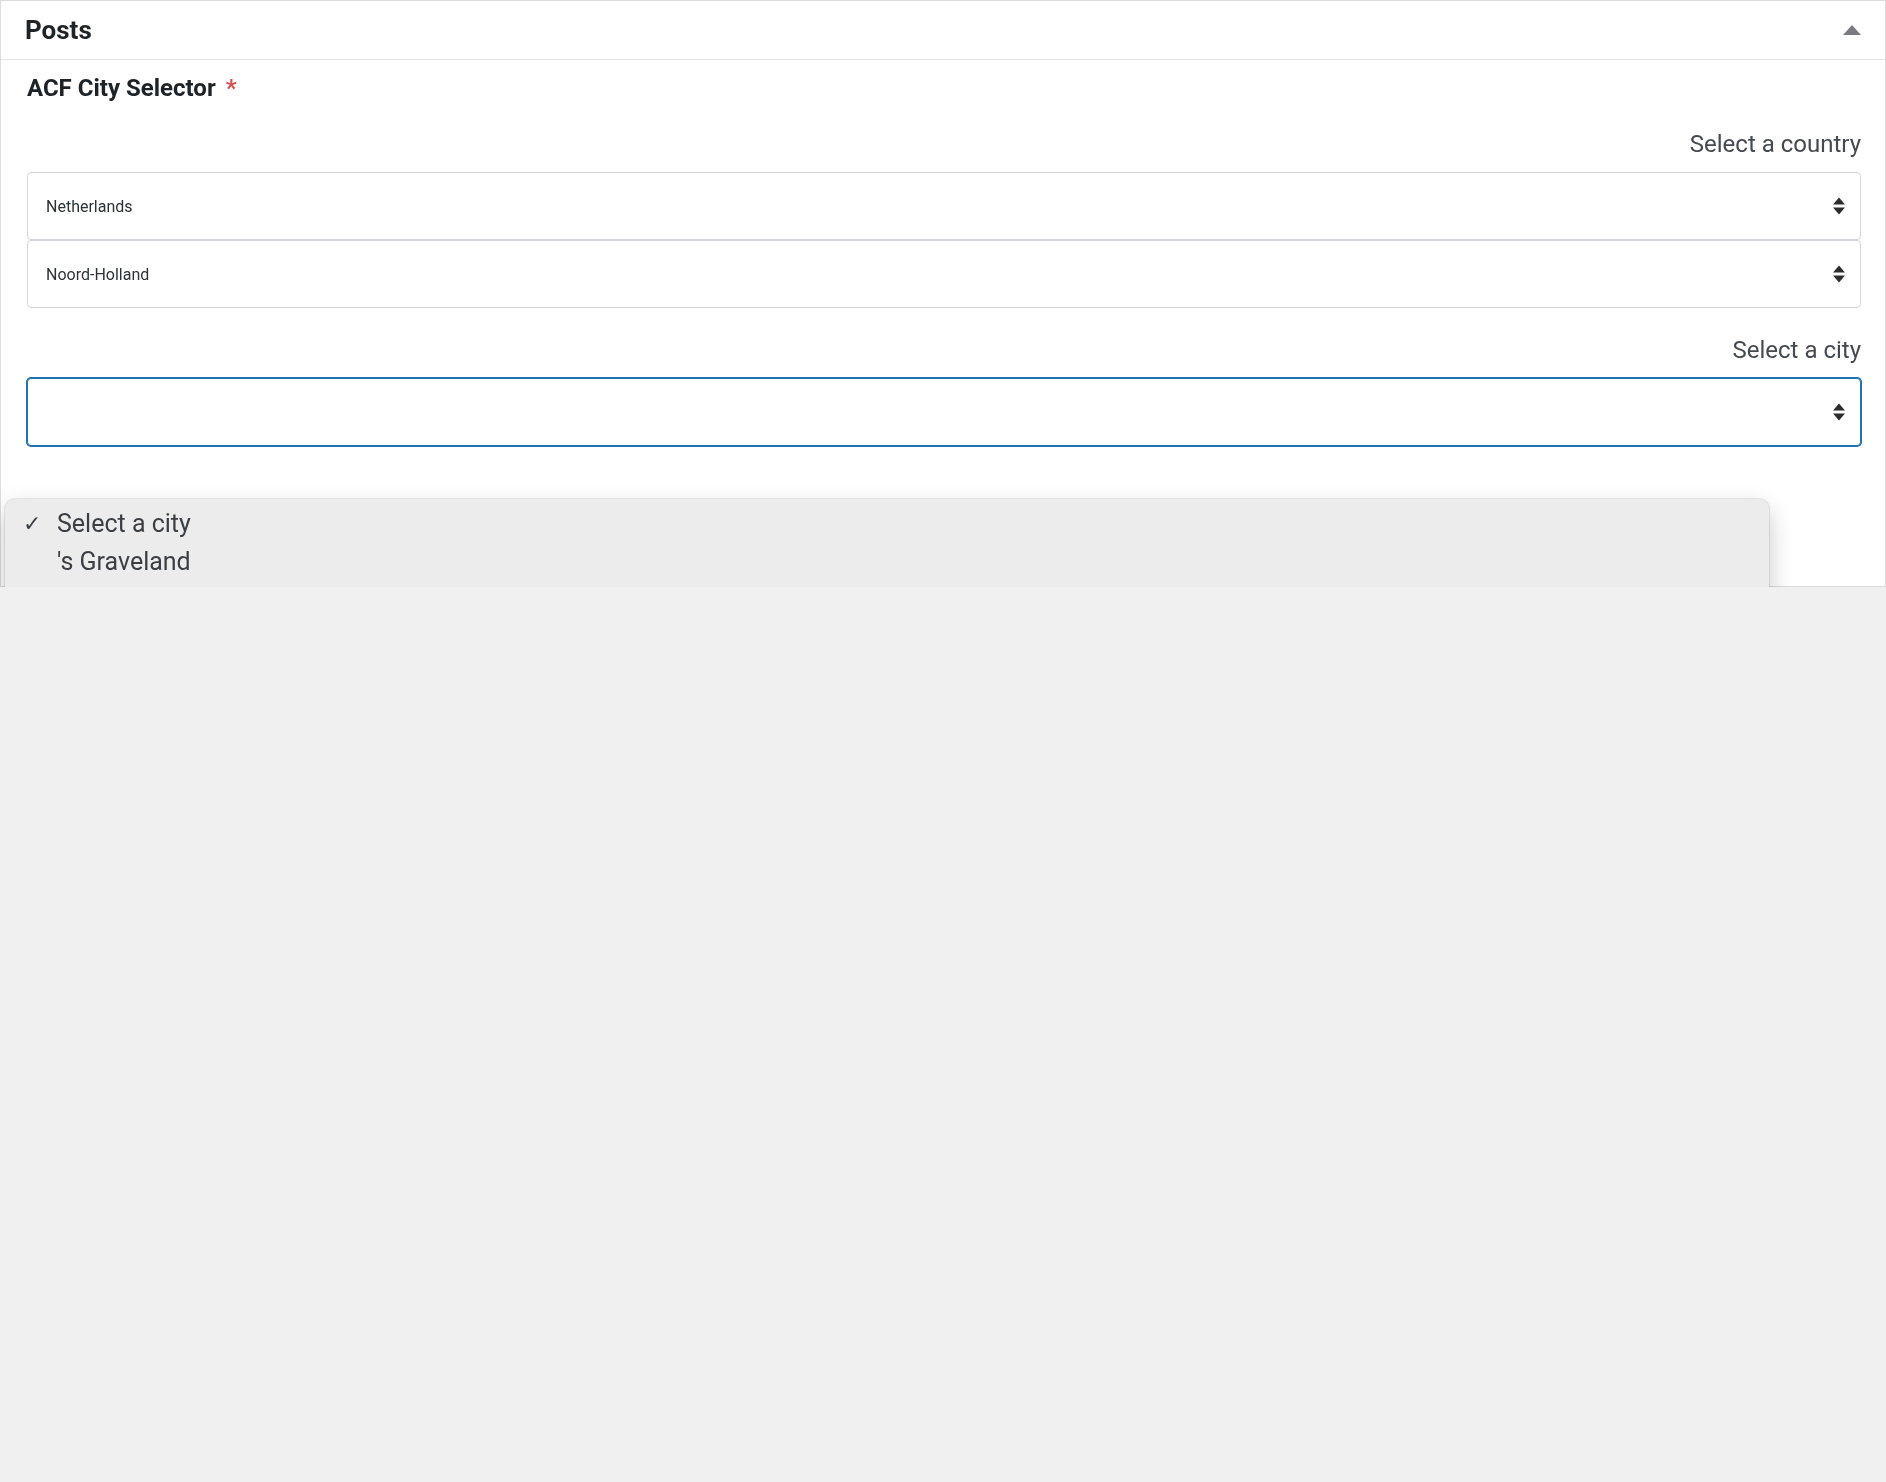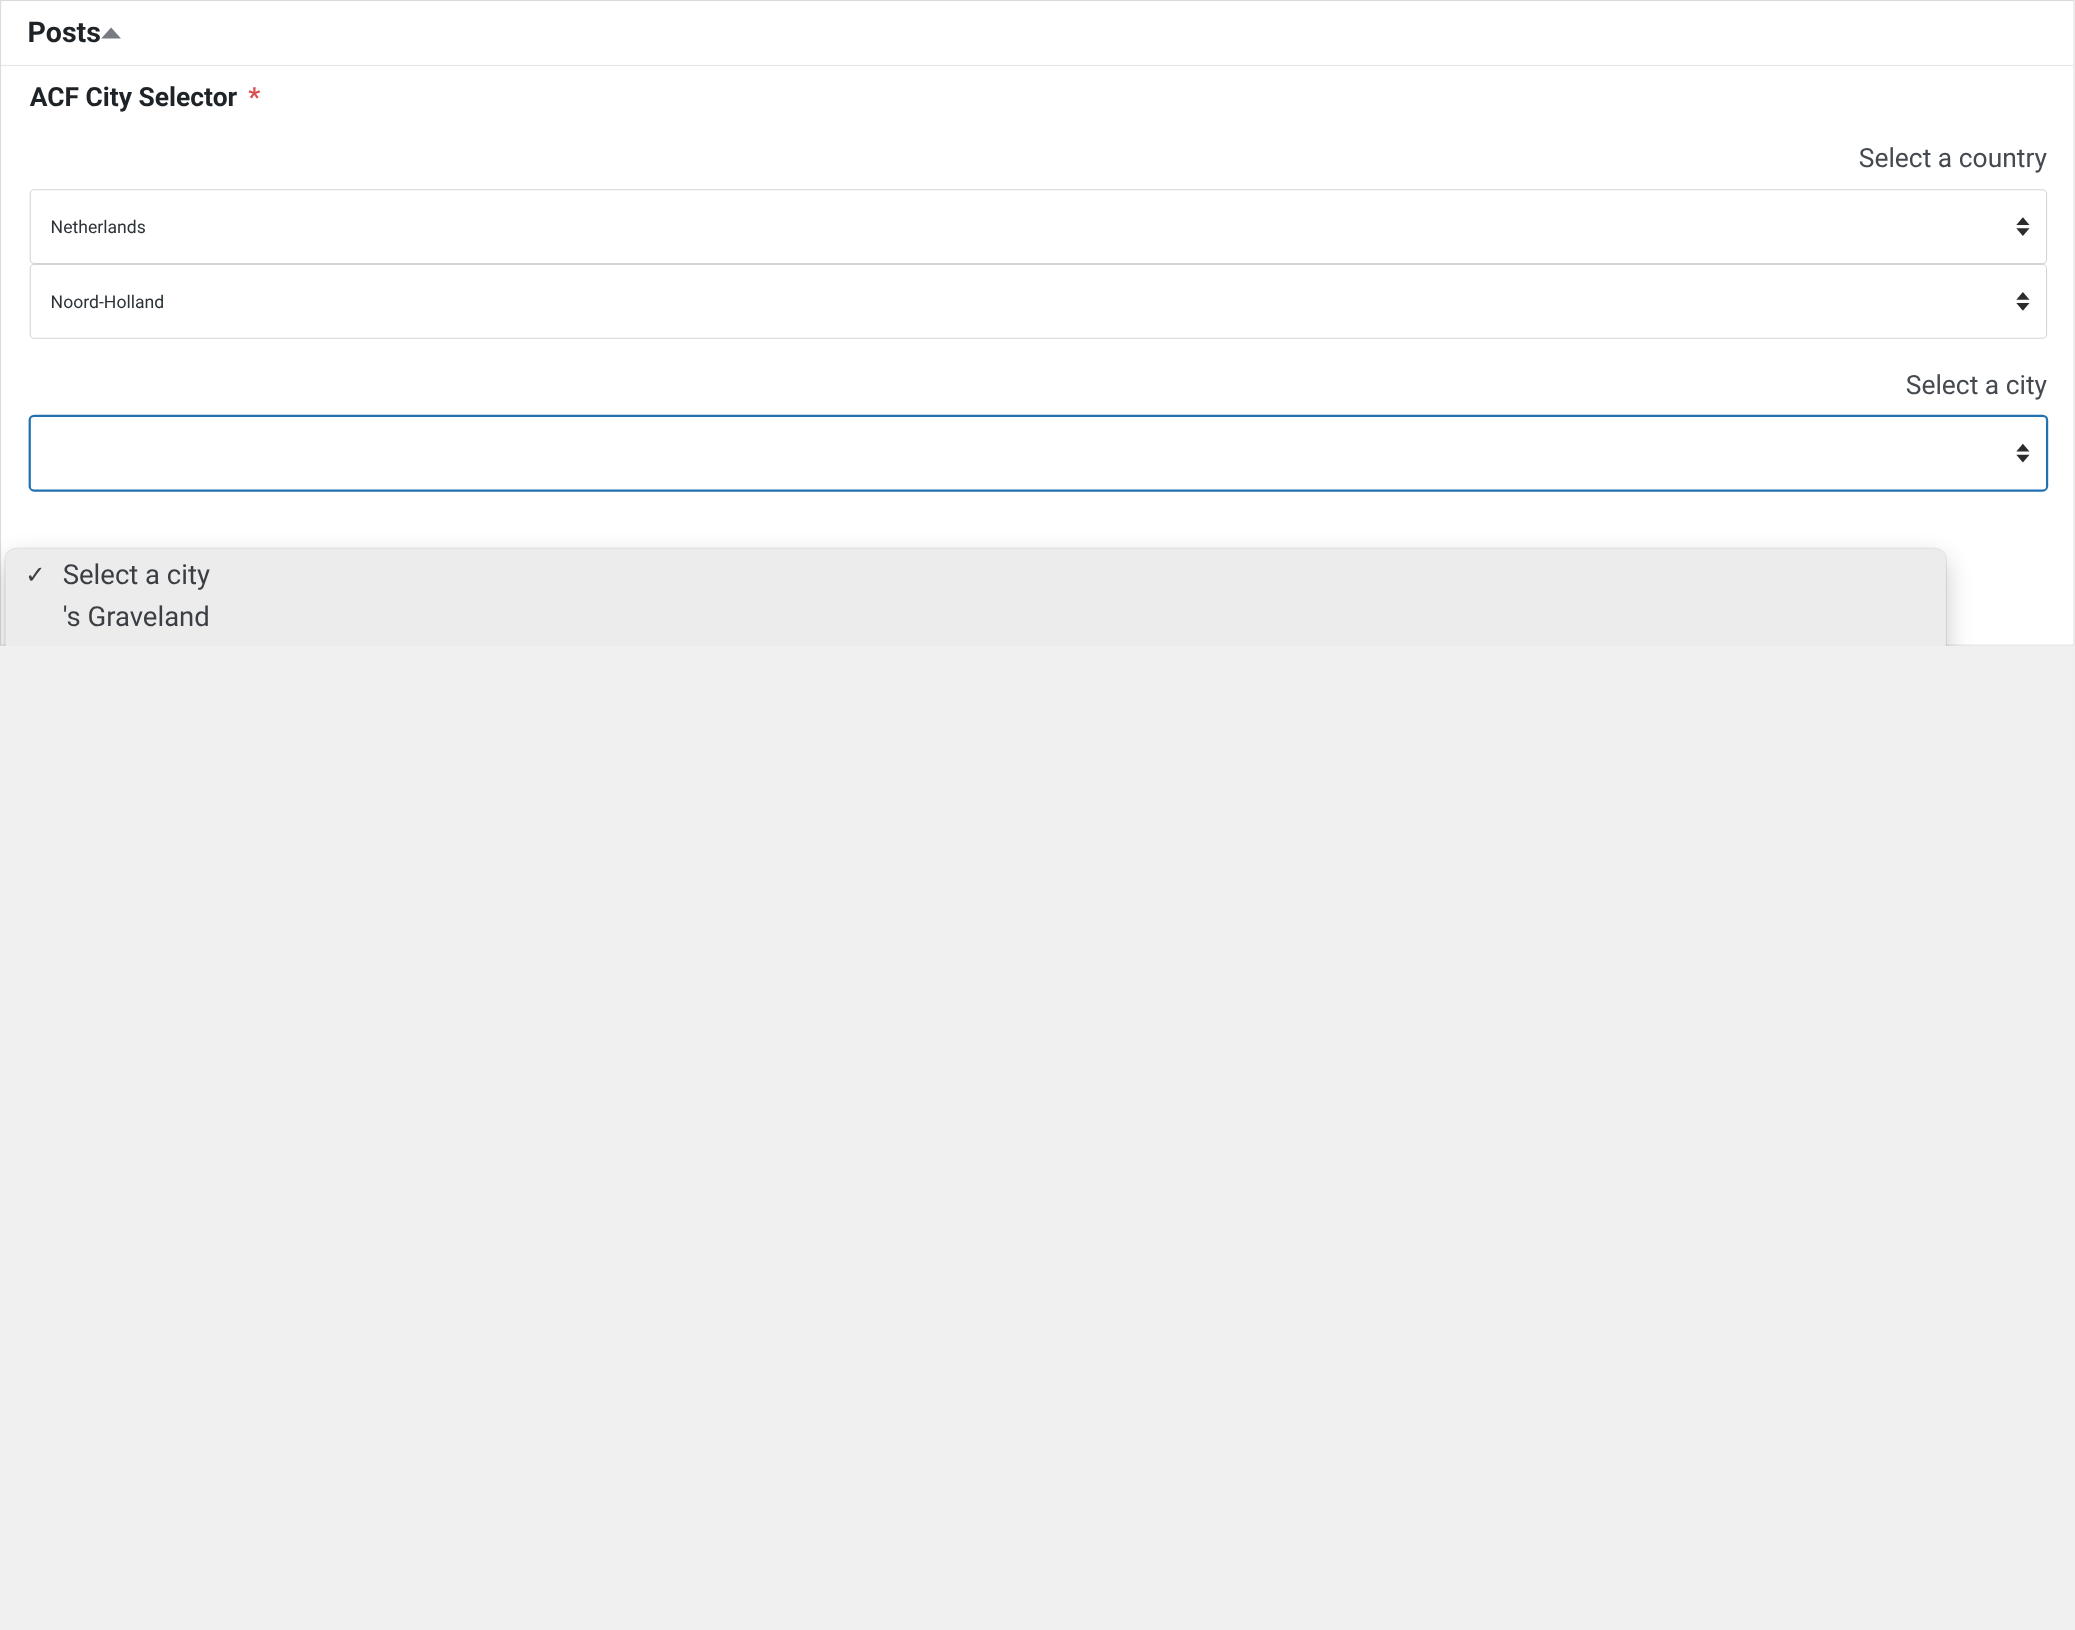--- a/index.html
+++ b/index.html
@@ -15,20 +15,21 @@
   .panel {
     background: #fff;
     border: 1px solid #dcdcde;
     position: relative;
   }
 
   
   .panel-header {
     display: flex;
     align-items: center;
+    justify-content: space-between;
     padding: 14px 24px;
     border-bottom: 1px solid #e5e5e5;
   }
   .panel-header h2 {
     font-size: 26px;
     font-weight: 700;
     color: #1d2327;
   }
   .caret {
     width: 0; height: 0;

